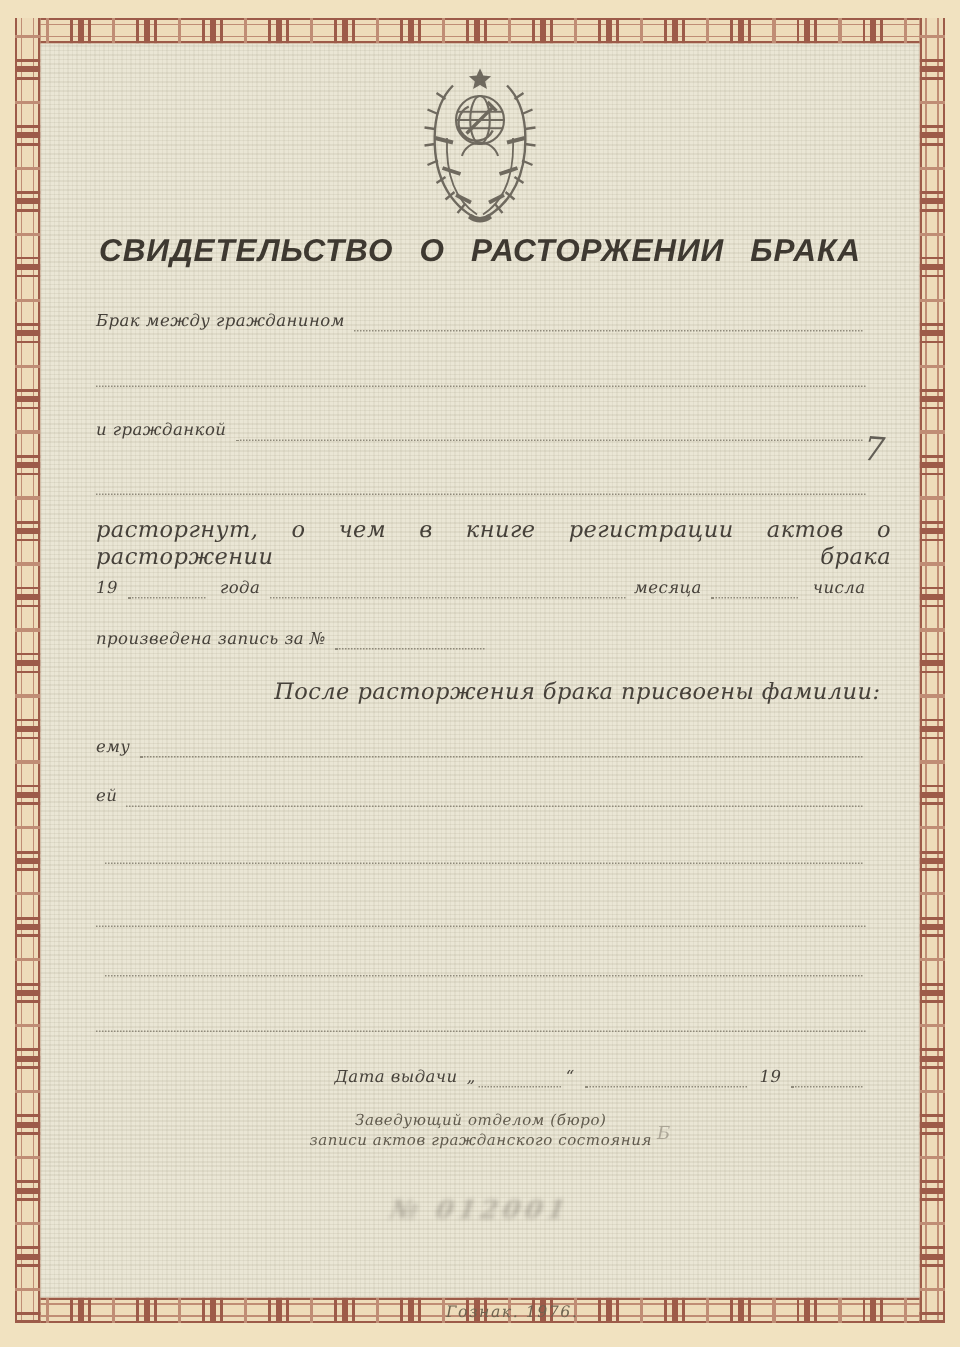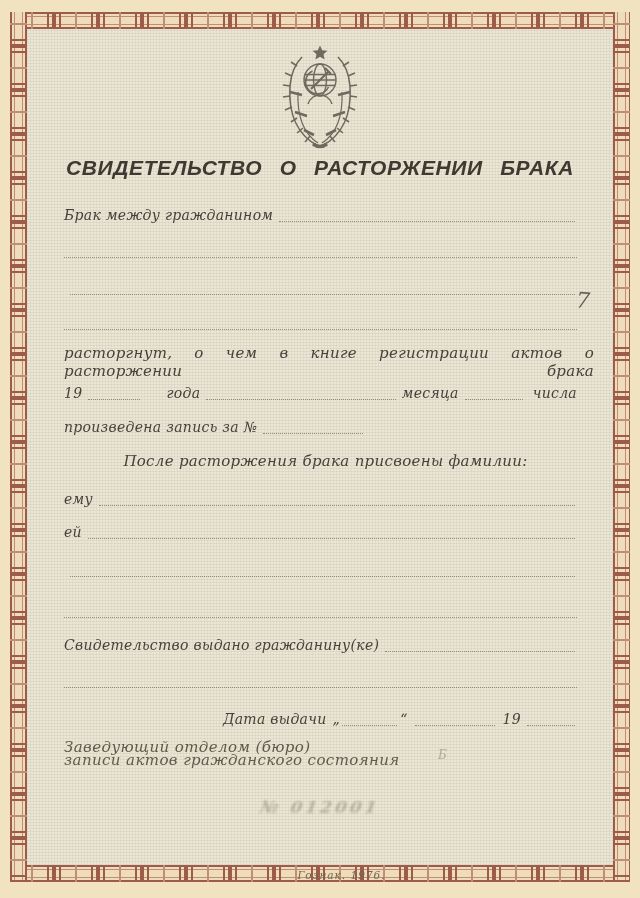--- a/index.html
+++ b/index.html
@@ -59,45 +59,45 @@
   .emblem{position:absolute;left:0;right:0;top:44px;display:flex;justify-content:center;opacity:.85;filter:blur(.3px);}
   
   .title{
     position:absolute;left:40px;right:40px;top:156px;text-align:center;
     font-family:"Liberation Sans","DejaVu Sans",sans-serif;font-weight:bold;
     font-size:21px;letter-spacing:.6px;word-spacing:11px;color:#3e3931;white-space:nowrap;
   }
   
   .row{
     position:absolute;left:64px;right:63px;height:22px;
-    display:flex;align-items:center;
-    font-size:14px;line-height:20px;letter-spacing:.3px;white-space:nowrap;
+    display:flex;align-items:flex-start;
+    font-size:11px;line-height:20px;letter-spacing:.3px;white-space:nowrap;
   }
   .row .lbl{flex:0 0 auto;}
   .dots{
     flex:1 1 auto;height:16px;margin:0 2px 3px 6px;
     border-bottom:1.5px dotted var(--dotted,#8f8a7b);
   }
   .dots.fix{flex:0 0 auto;}
   .hline{
     position:absolute;left:64px;right:63px;height:0;
     border-bottom:1.5px dotted var(--dotted,#8f8a7b);
   }
   .sentence{
     position:absolute;left:64px;right:46px;top:344px;
     font-size:15px;letter-spacing:.3px;
     text-align:justify;text-align-last:justify;
   }
   .heading{
-    position:absolute;left:64px;right:53px;top:452px;text-align:center;
+    position:absolute;left:64px;right:53px;top:452px;text-align:right;
     font-size:15px;letter-spacing:.3px;
   }
   .sig{
-    position:absolute;left:64px;right:63px;top:741px;text-align:left;
-    font-size:15px;line-height:13px;color:var(--ink-soft,#5f594c);letter-spacing:.4px;
+    position:absolute;left:64px;right:63px;top:741px;text-align:center;
+    font-size:10px;line-height:13px;color:var(--ink-soft,#5f594c);letter-spacing:.4px;
   }
   .stamp{
     position:absolute;left:0;right:0;top:797px;text-align:center;
     font-size:17px;font-weight:bold;letter-spacing:3px;color:#7b756a;
     opacity:.45;filter:blur(1.3px);transform:skewX(-8deg);
   }
   .mark7{
     position:absolute;left:576px;top:288px;font-size:22px;color:#433f39;
     opacity:.8;transform:rotate(4deg);z-index:5;
   }
@@ -146,30 +146,31 @@
 
   <div class="title">СВИДЕТЕЛЬСТВО О РАСТОРЖЕНИИ БРАКА</div>
 
   <div class="row" style="top:204px">
     <span class="lbl">Брак между гражданином</span>
     <span class="dots"></span>
   </div>
   <div class="hline" style="top:257px"></div>
 
   <div class="row" style="top:277px">
+    <span class="lbl">и гражданкой</span>
     <span class="dots"></span>
   </div>
   <div class="hline" style="top:329px"></div>
 
   <div class="sentence">расторгнут, о чем в книге регистрации актов о расторжении брака</div>
 
   <div class="row" style="top:382px">
     <span class="lbl">19</span>
     <span class="dots fix" style="width:52px"></span>
-    <span class="lbl" style="margin-left:24px">года</span>
+    <span class="lbl" style="margin-left:8px">года</span>
     <span class="dots"></span>
     <span class="lbl" style="margin-left:4px">месяца</span>
     <span class="dots fix" style="width:58px"></span>
     <span class="lbl" style="margin-left:8px">числа</span>
   </div>
 
   <div class="row" style="top:416px">
     <span class="lbl">произведена запись за №</span>
     <span class="dots fix" style="width:100px"></span>
   </div>
@@ -185,21 +186,20 @@
     <span class="lbl">ей</span>
     <span class="dots"></span>
   </div>
 
   <div class="row" style="top:559px">
     <span class="dots"></span>
   </div>
   <div class="hline" style="top:617px"></div>
 
   <div class="row" style="top:634px">
-    <span class="lbl">Свидетельство выдано гражданину(ке)</span>
     <span class="dots"></span>
   </div>
   <div class="hline" style="top:687px"></div>
 
   <div class="row" style="top:708px;left:223px">
     <span class="lbl">Дата выдачи</span>
     <span class="q" style="margin-left:6px">„</span>
     <span class="dots fix" style="width:55px;margin-left:1px"></span>
     <span class="q">“</span>
     <span class="dots"></span>

